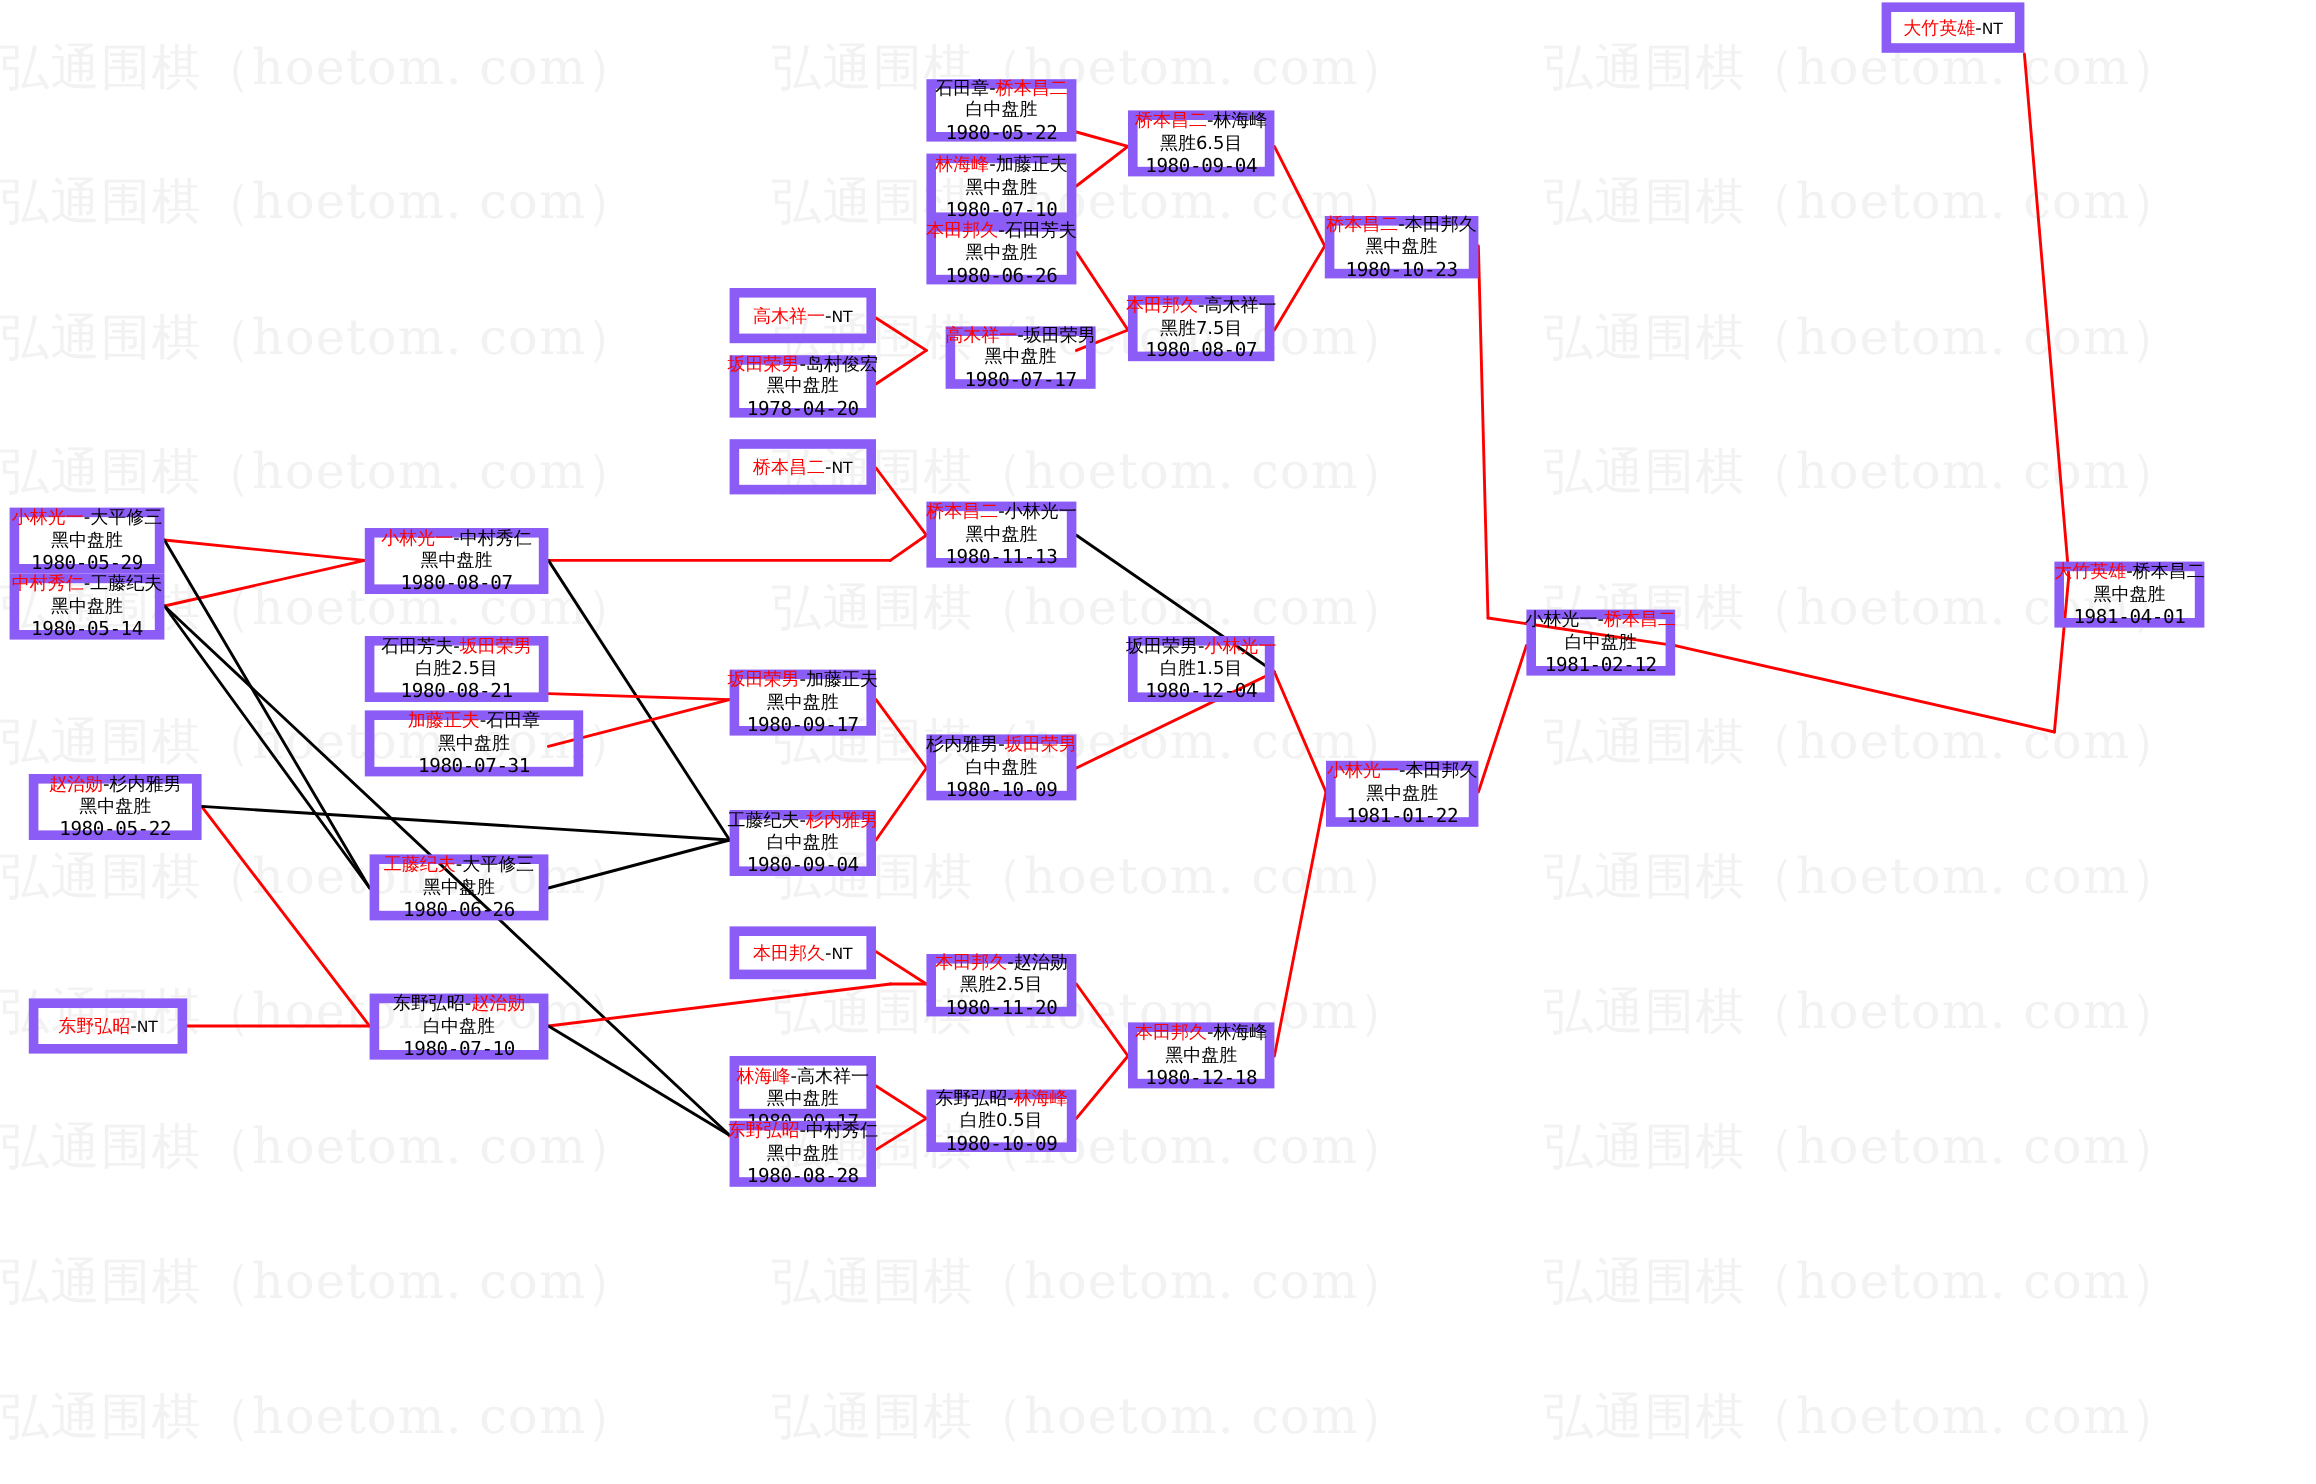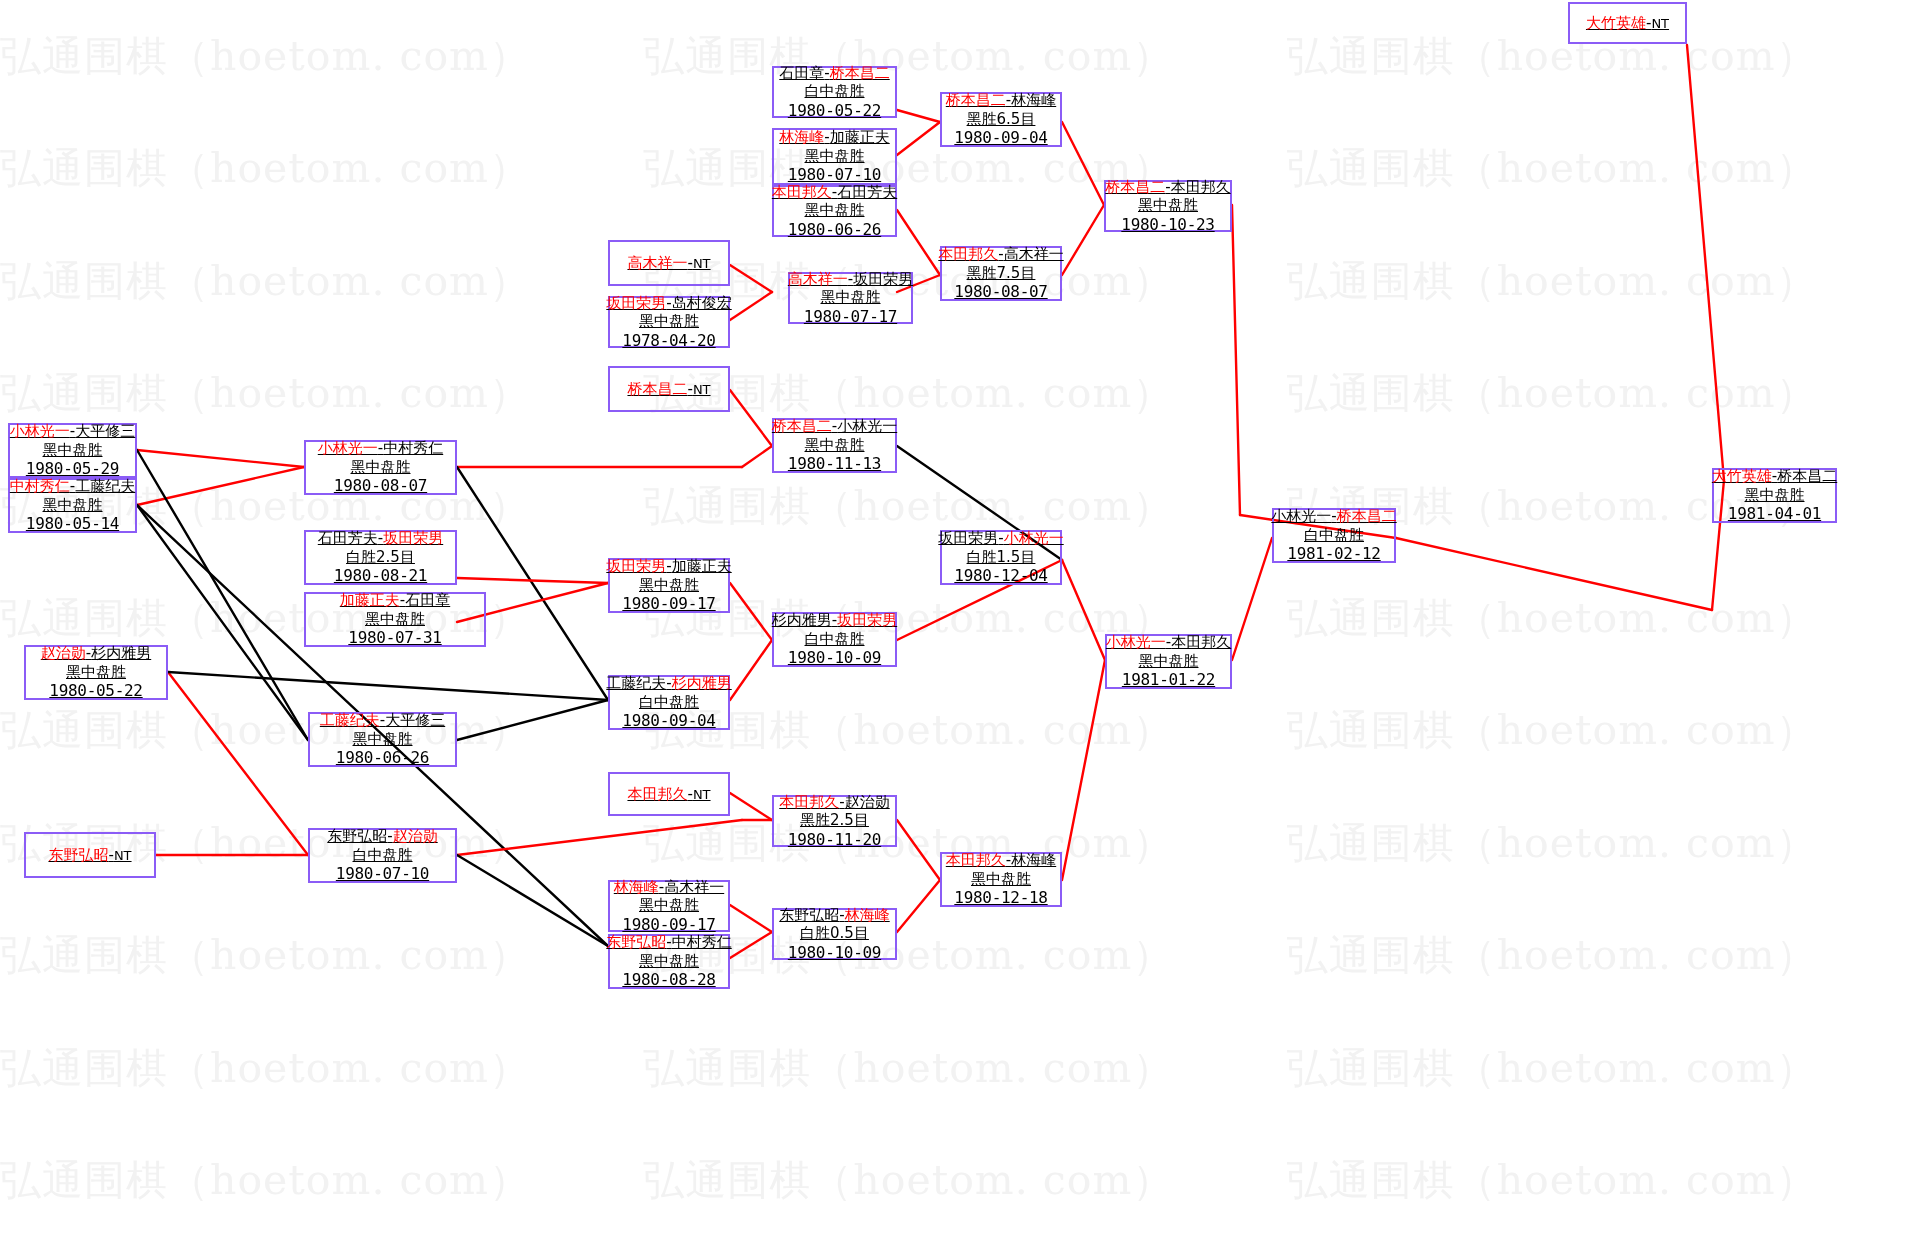--- a/index.html
+++ b/index.html
@@ -26,30 +26,29 @@
     line-height:1;
     display:flex;align-items:center;
     letter-spacing:1px;
   }
   #lines{position:absolute;left:0;top:0;z-index:1;pointer-events:none;}
   #boxes{position:absolute;left:0;top:0;width:100%;height:100%;z-index:2;}
 
   .node{
     position:absolute;
     box-sizing:border-box;
-    border:2px solid #8b5cf6;
+    border:8px solid #8b5cf6;
     background:transparent;
     text-align:center;
     color:#000;
     font-family:"DejaVu Sans","Liberation Sans",sans-serif;
     display:flex;
     flex-direction:column;
     justify-content:center;
     align-items:center;
-    text-decoration:underline;
   }
   .node .pair{
     font-size:15px;
     line-height:1.22;
     white-space:nowrap;
   }
   .node .res{
     font-size:15px;
     line-height:1.22;
     white-space:nowrap;
@@ -267,21 +266,21 @@
         <div class="date">1980-09-17</div>
       </div>
       <div class="node" style="left: 608px; top: 675px; width: 122px; height: 55px;">
         <div class="pair"><span class="l">工藤纪夫</span><span class="l">-</span><span class="w">杉内雅男</span></div>
         <div class="res">白中盘胜</div>
         <div class="date">1980-09-04</div>
       </div>
       <div class="node seed" style="left: 608px; top: 772px; width: 122px; height: 44px;">
         <div class="pair"><span class="w">本田邦久</span><span class="l">-</span><span class="l nt">NT</span></div>
       </div>
-      <div class="node" style="left: 608px; top: 880px; width: 122px; height: 52px;">
+      <div class="node" style="left: 608px; top: 880px; width: 122px; height: 52px; justify-content: space-between;">
         <div class="pair"><span class="w">林海峰</span><span class="l">-</span><span class="l">高木祥一</span></div>
         <div class="res">黑中盘胜</div>
         <div class="date">1980-09-17</div>
       </div>
       <div class="node" style="left: 608px; top: 934px; width: 122px; height: 55px;">
         <div class="pair"><span class="w">东野弘昭</span><span class="l">-</span><span class="l">中村秀仁</span></div>
         <div class="res">黑中盘胜</div>
         <div class="date">1980-08-28</div>
       </div>
       <div class="node" style="left: 940px; top: 92px; width: 122px; height: 55px;">

